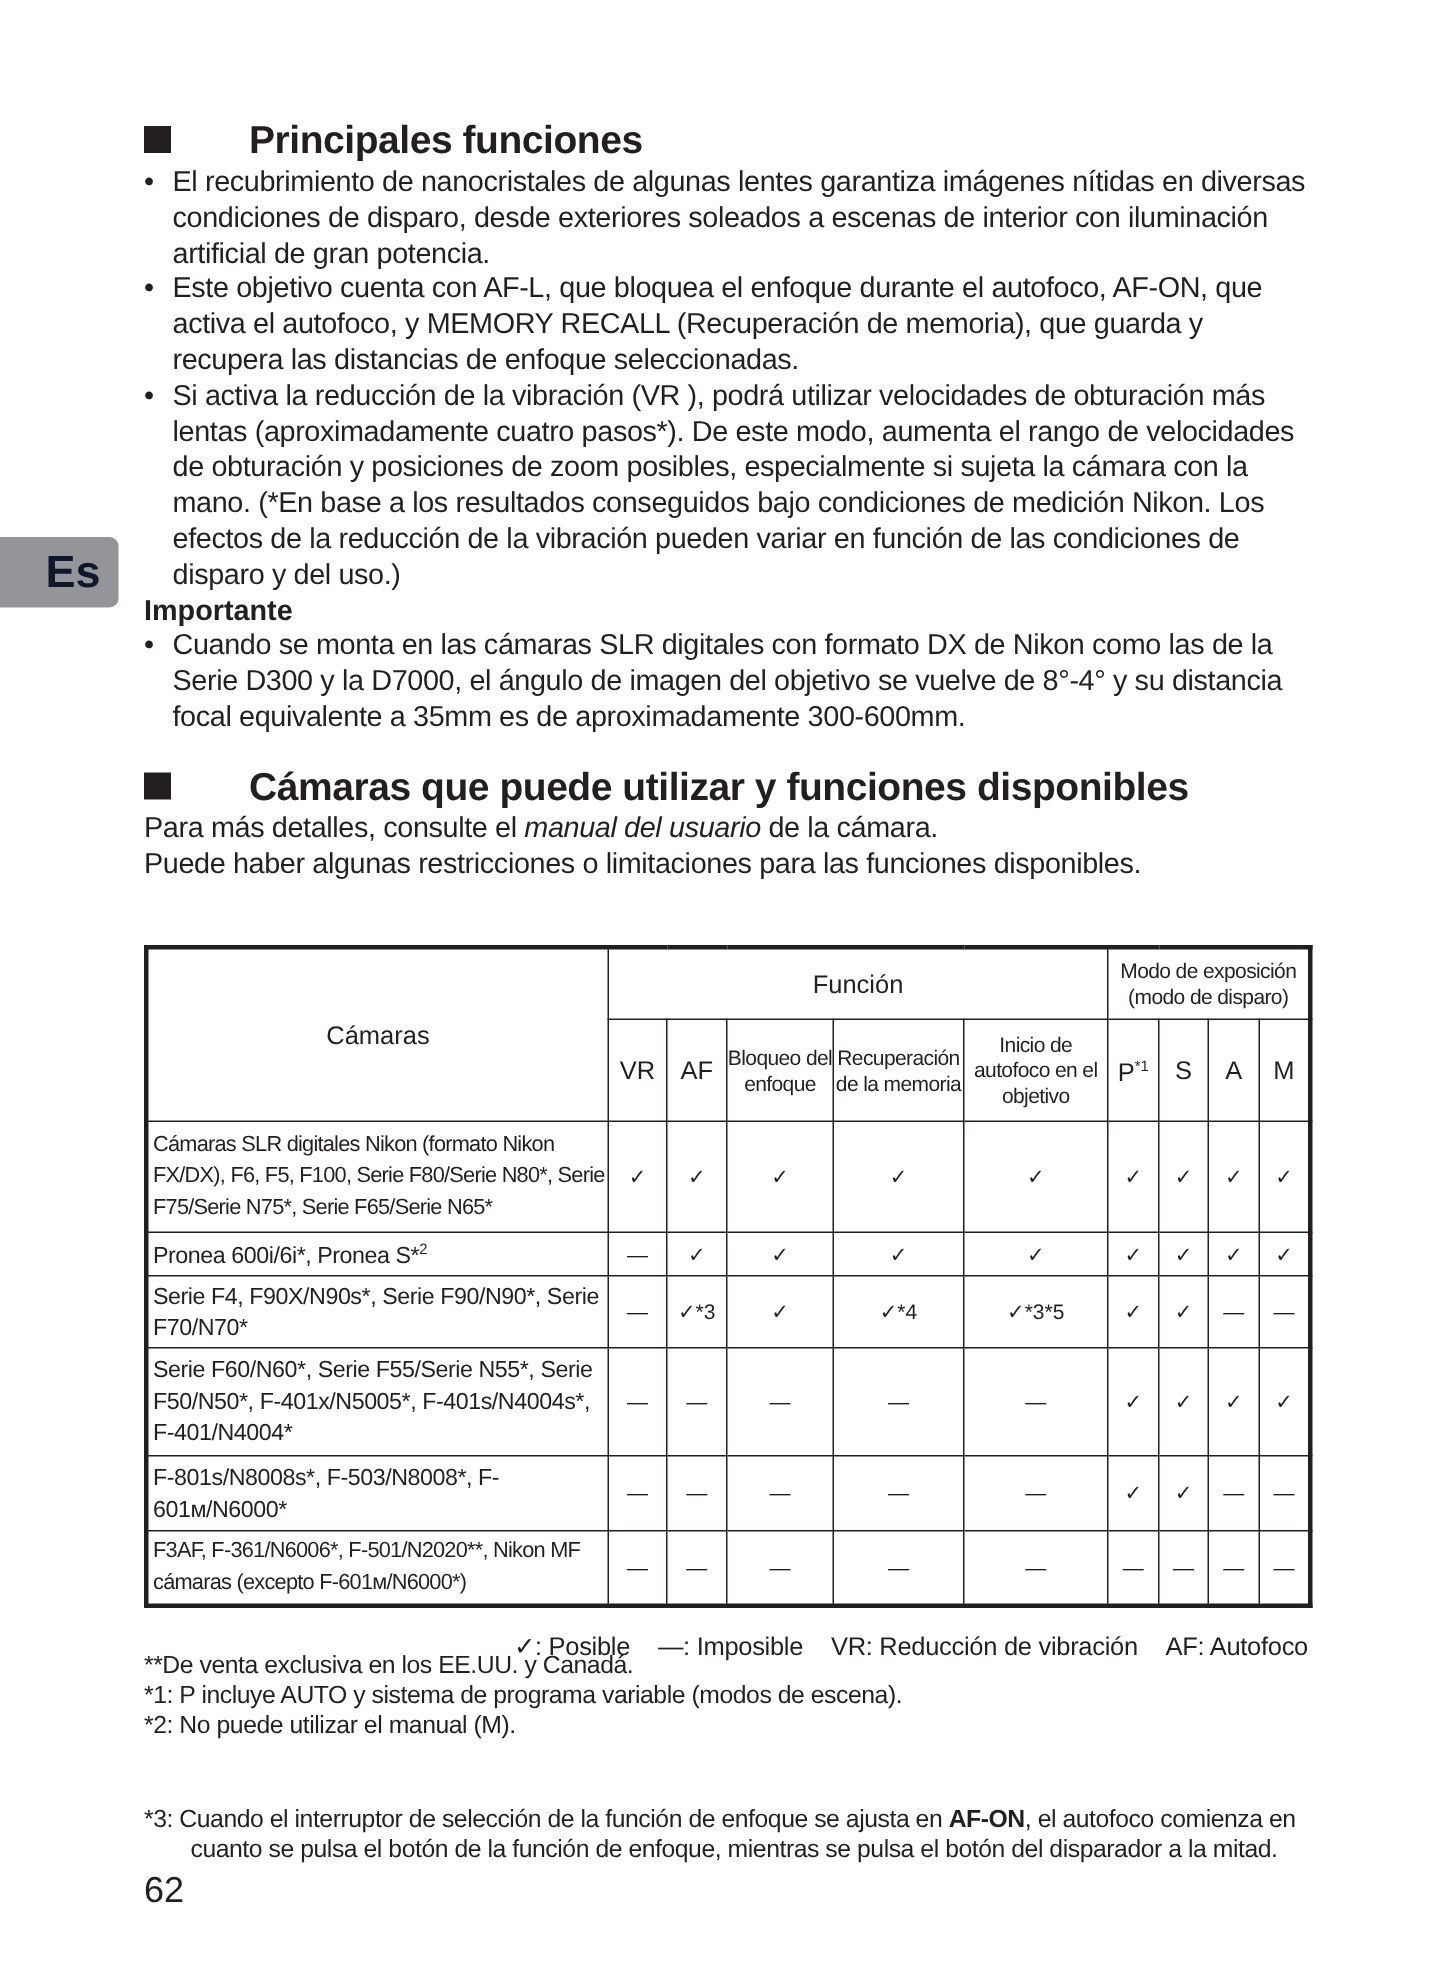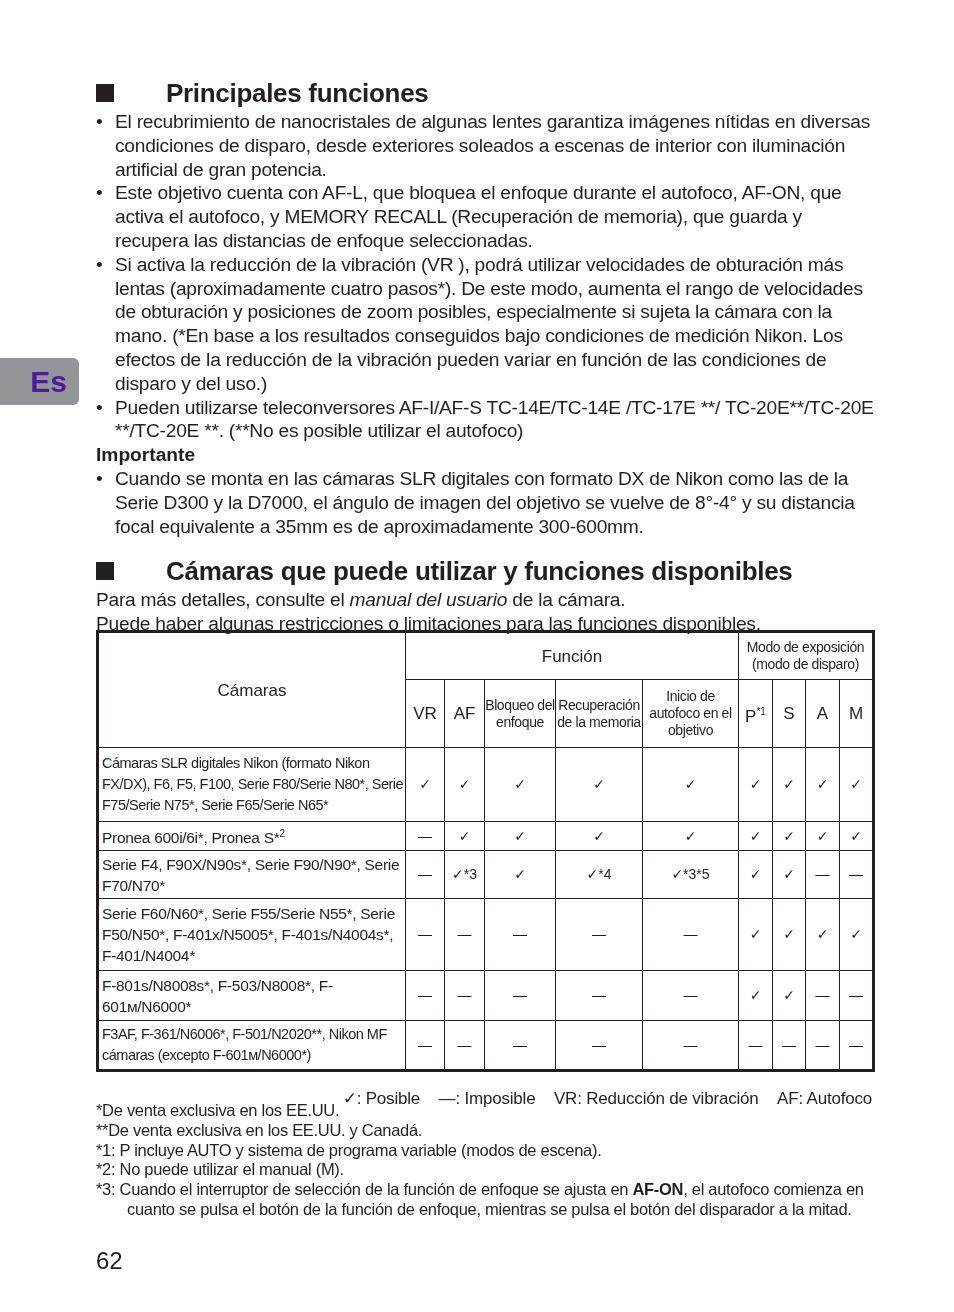--- a/index.html
+++ b/index.html
@@ -1,20 +1,20 @@
 <!DOCTYPE html>
 <html><head>
 <meta charset="utf-8">
 <style>
   html, body { margin: 0; padding: 0; background: #ffffff; }
   body { width: 954px; height: 1312px; position: relative; overflow: hidden;
          font-family: "Liberation Sans", "DejaVu Sans", sans-serif; color: #231f20; }
 
   .lang-tab { position: absolute; left: 0; top: 358px; width: 79px; height: 47px;
-              background: #939598; border-radius: 0 6px 6px 0; color: #4c1d95;
+              background: #939598; border-radius: 0 6px 6px 0; color: #0f172a;
               font-size: 30px; font-weight: bold; display: flex; align-items: center;
               justify-content: flex-end; padding-right: 12px; box-sizing: border-box; }
 
   .content { position: absolute; left: 96px; top: 76px; width: 780px; }
 
   h2 { margin: 0; font-size: 26px; font-weight: bold; line-height: 34px; display: flex; align-items: center; letter-spacing: -0.3px; gap: 44px; }
   h2 .sq { display: inline-block; width: 18px; height: 18px; background: #231f20; margin-right: 8px; }
 
   ul.bullets { list-style: none; margin: 0; padding: 0; }
   ul.bullets li { position: relative; padding-left: 19px; font-size: 19.2px; line-height: 23.8px; letter-spacing: -0.25px; }
@@ -33,41 +33,40 @@
   .cam { text-align: left !important; padding-left: 3px !important; font-size: 15.5px !important; line-height: 21px !important; letter-spacing: -0.3px; }
   .cam.small { font-size: 14.5px !important; letter-spacing: -0.5px; margin-top: 28px; }
   .mk { font-size: 16px; }
   .mk sup, .sup { font-size: 10px; vertical-align: super; }
 
   .legend { position: absolute; left: 96px; top: 1088px; width: 776px; text-align: right; font-size: 17px; letter-spacing: -0.2px; }
   .legend span { margin-left: 14px; }
 
   .notes { position: absolute; left: 96px; top: 1101px; width: 780px; font-size: 16.5px; line-height: 19.8px; letter-spacing: -0.3px; }
   .notes .n { position: relative; }
-  .notes .hang { padding-left: 31px; text-indent: -31px; }
+  .notes .hang { padding-left: 31px; text-indent: -31px; margin-top: 44px; }
 
   .page-num { position: absolute; left: 96px; top: 1247px; font-size: 24px; }
 </style>
 </head>
 <body>
 
 <div class="lang-tab">
     <span>Es</span>
   </div>
 
 <div class="content">
   <h2>
     <span class="sq"></span>
     <span>Principales funciones</span>
   </h2>
   <ul class="bullets">
     <li>El recubrimiento de nanocristales de algunas lentes garantiza imágenes nítidas en diversas condiciones de disparo, desde exteriores soleados a escenas de interior con iluminación artificial de gran potencia.</li>
     <li>Este objetivo cuenta con AF-L, que bloquea el enfoque durante el autofoco, AF-ON, que activa el autofoco, y MEMORY RECALL (Recuperación de memoria), que guarda y recupera las distancias de enfoque seleccionadas.</li>
     <li>Si activa la reducción de la vibración (VR   ), podrá utilizar velocidades de obturación más lentas (aproximadamente cuatro pasos*). De este modo, aumenta el rango de velocidades de obturación y posiciones de zoom posibles, especialmente si sujeta la cámara con la mano. (*En base a los resultados conseguidos bajo condiciones de medición Nikon. Los efectos de la reducción de la vibración pueden variar en función de las condiciones de disparo y del uso.)</li>
-    <li>Pueden utilizarse teleconversores AF-I/AF-S TC-14E/TC-14E   /TC-17E   **/ TC-20E**/TC-20E   **/TC-20E   **. (**No es posible utilizar el autofoco)</li>
   </ul>
   <div class="imp">Importante</div>
   <ul class="bullets">
     <li>Cuando se monta en las cámaras SLR digitales con formato DX de Nikon como las de la Serie D300 y la D7000, el ángulo de imagen del objetivo se vuelve de 8°-4° y su distancia focal equivalente a 35mm es de aproximadamente 300-600mm.</li>
   </ul>
 
   <h2 class="sec2">
     <span class="sq"></span>
     <span>Cámaras que puede utilizar y funciones disponibles</span>
   </h2>
@@ -182,20 +181,19 @@
   </table>
 
 <div class="legend">
   <span>✓: Posible</span>
   <span>—: Imposible</span>
   <span>VR: Reducción de vibración</span>
   <span>AF: Autofoco</span>
 </div>
 
 <div class="notes">
-  <div class="n">*De venta exclusiva en los EE.UU.</div>
   <div class="n">**De venta exclusiva en los EE.UU. y Canadá.</div>
   <div class="n">*1: P incluye AUTO y sistema de programa variable (modos de escena).</div>
   <div class="n">*2: No puede utilizar el manual (M).</div>
   <div class="n hang"><span>*3: Cuando el interruptor de selección de la función de enfoque se ajusta en </span><b>AF-ON</b><span>, el autofoco comienza en cuanto se pulsa el botón de la función de enfoque, mientras se pulsa el botón del disparador a la mitad.</span></div>
 </div>
 
 <div class="page-num">62</div>
 
 </body></html>

